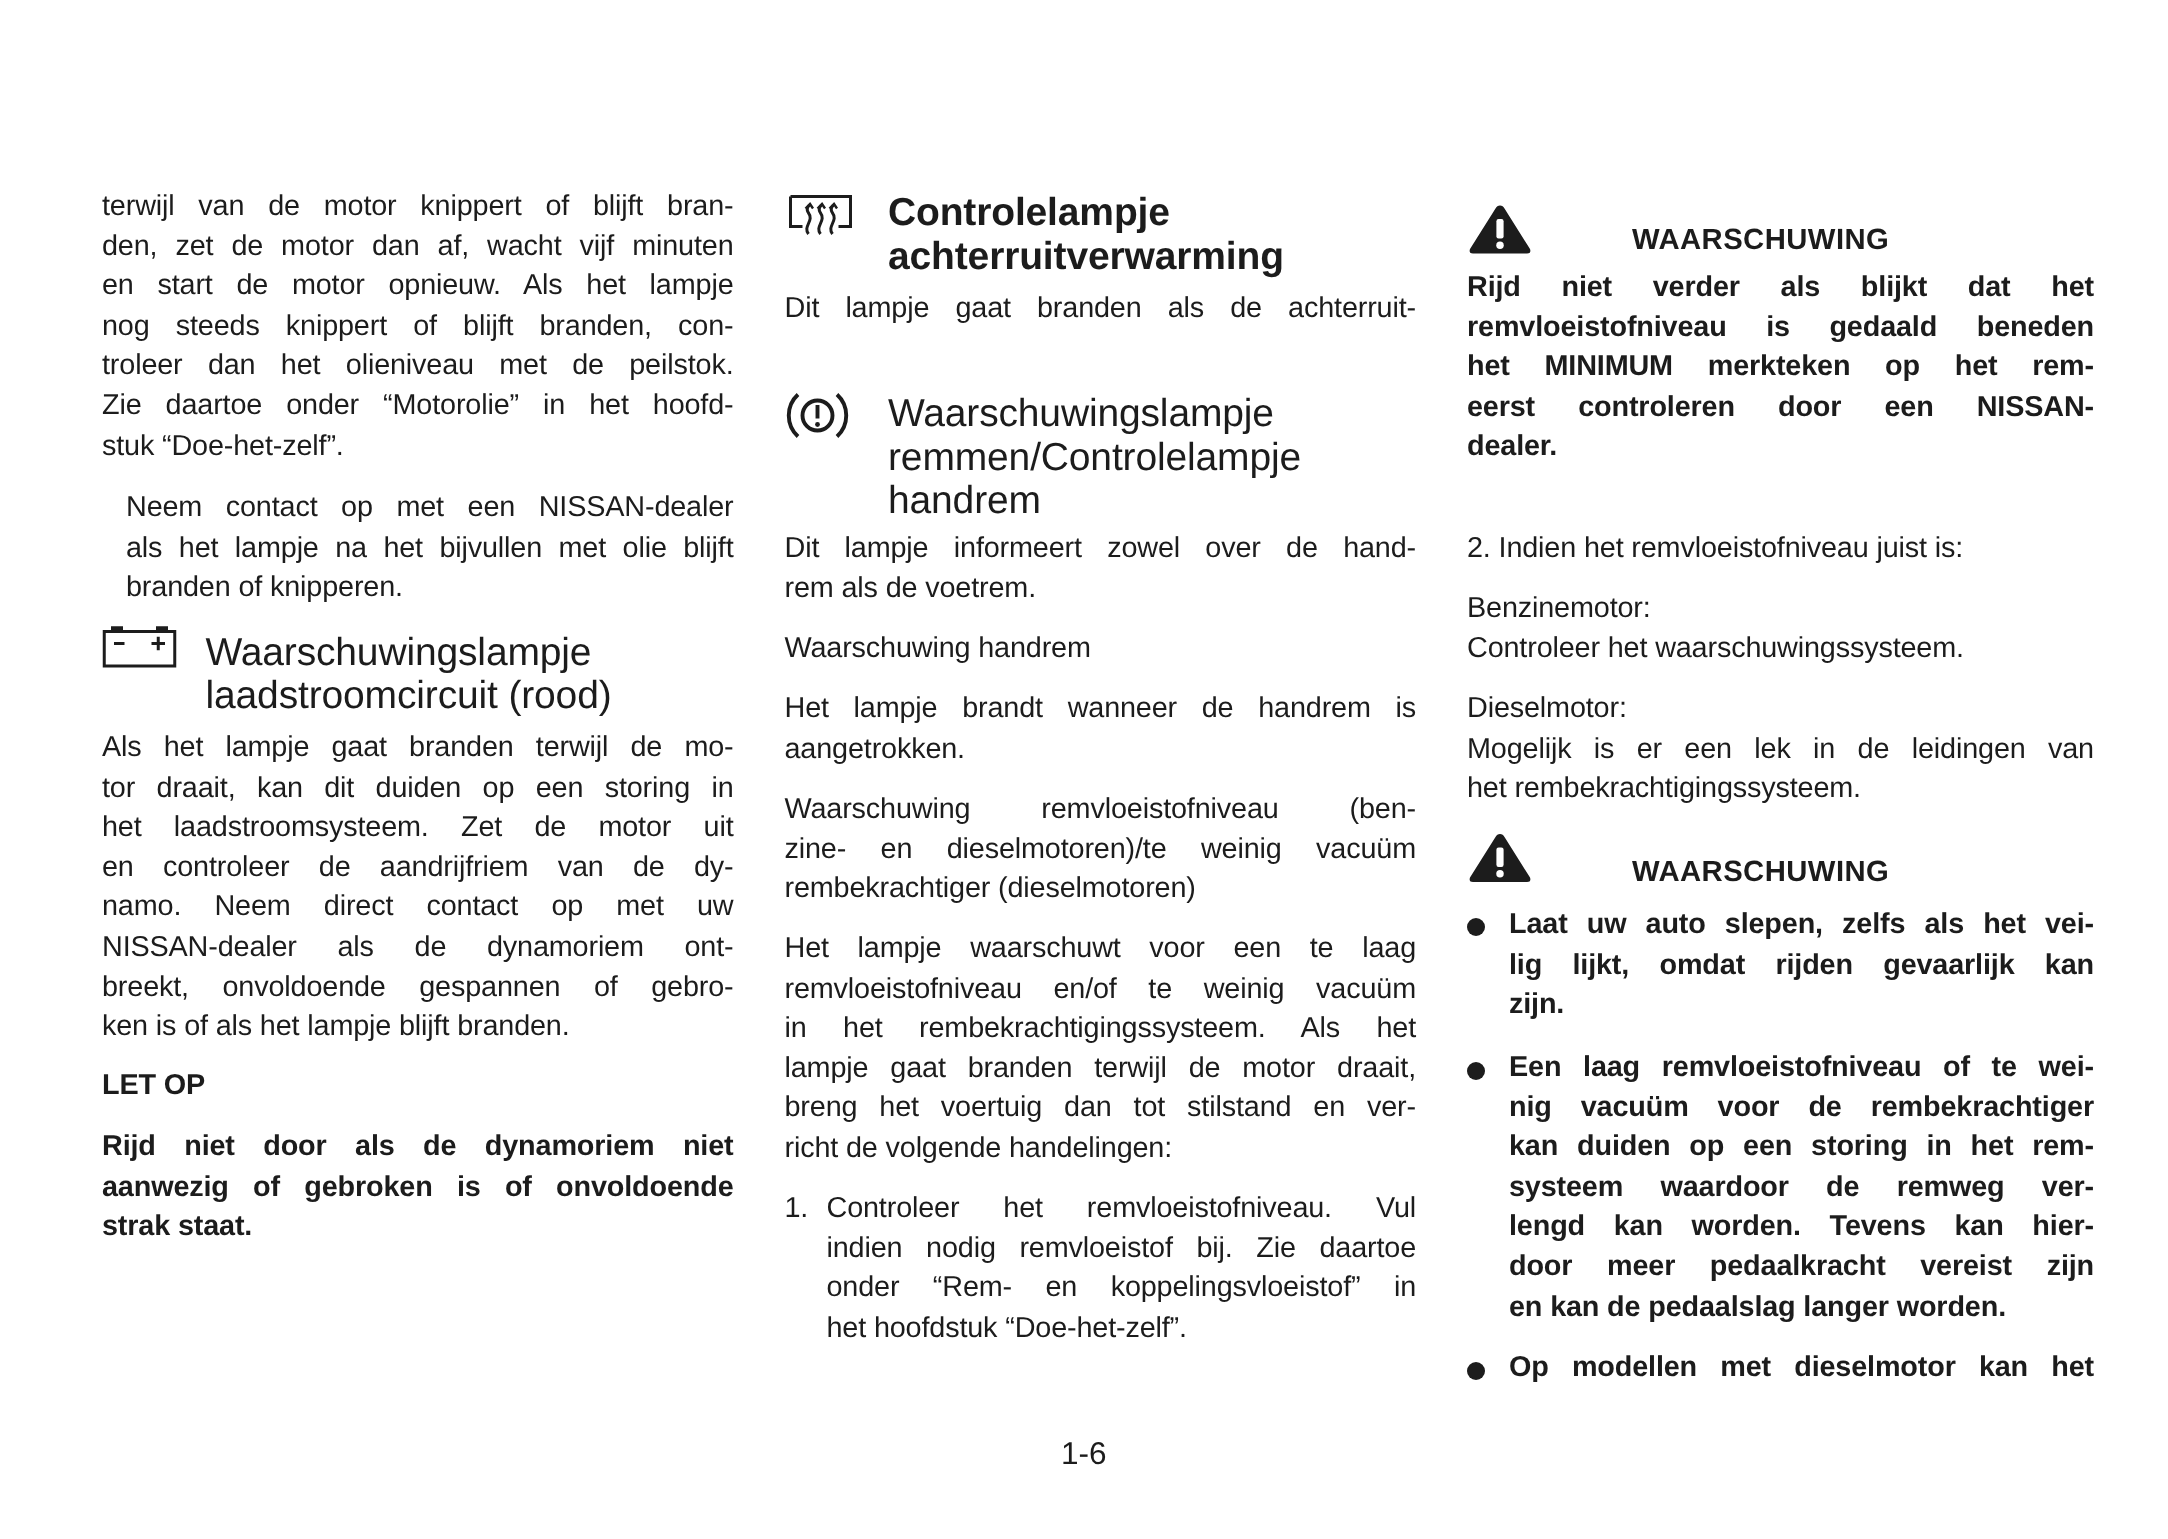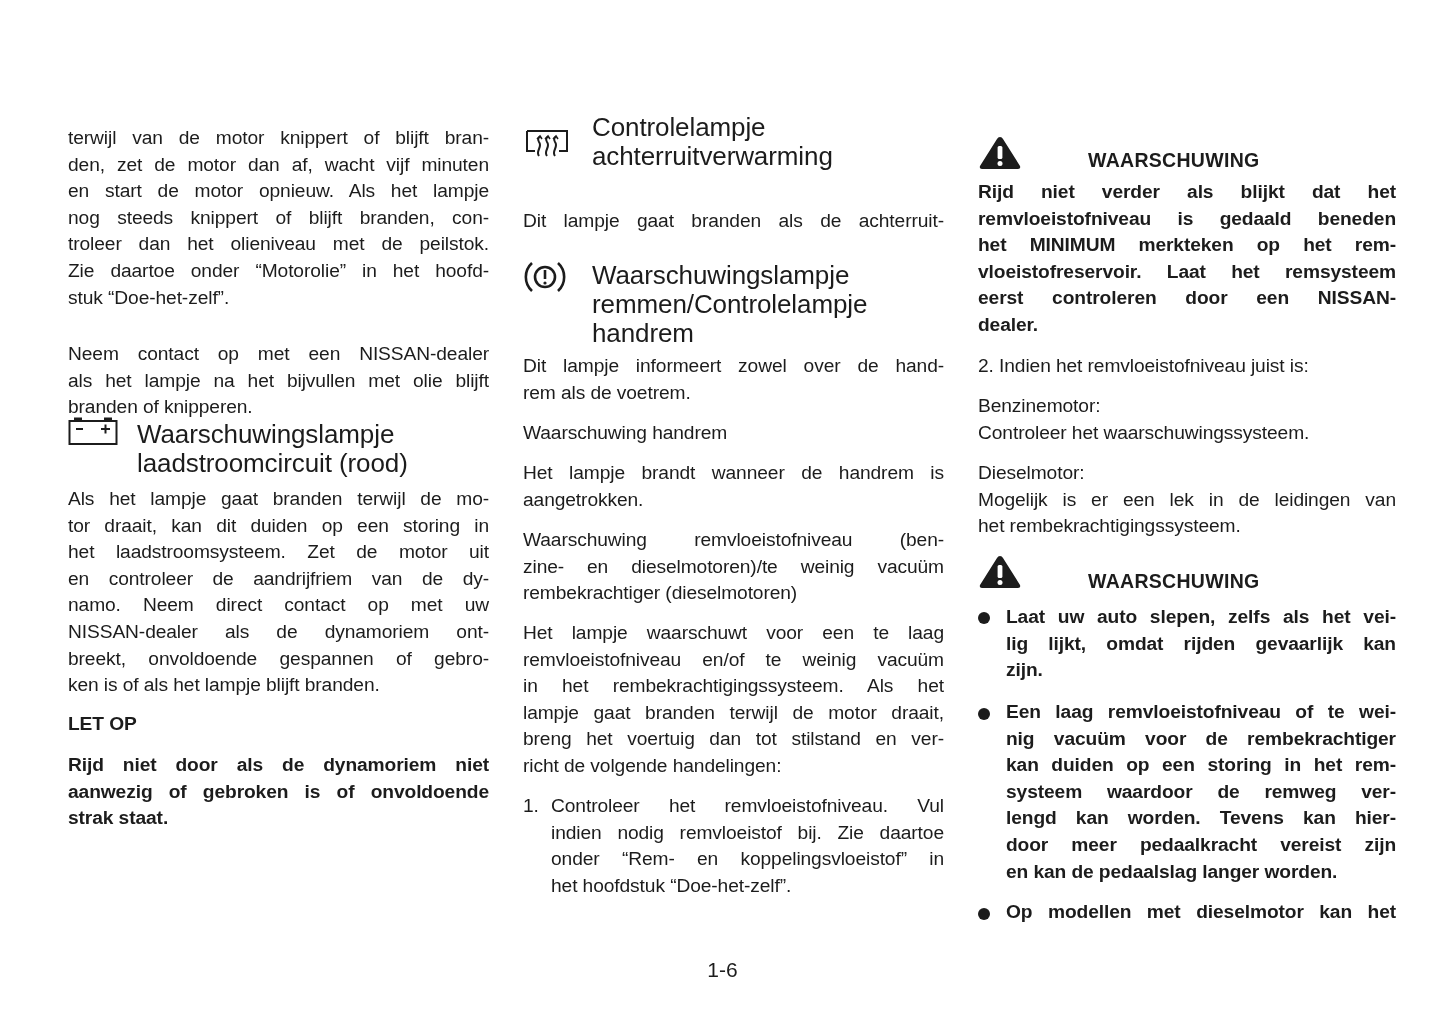--- a/index.html
+++ b/index.html
@@ -36,21 +36,21 @@
   <div class="blk p" style="top:125px;">
     <span class="ln">terwijl van de motor knippert of blijft bran-</span>
     <span class="ln">den, zet de motor dan af, wacht vijf minuten</span>
     <span class="ln">en start de motor opnieuw. Als het lampje</span>
     <span class="ln">nog steeds knippert of blijft branden, con-</span>
     <span class="ln">troleer dan het olieniveau met de peilstok.</span>
     <span class="ln">Zie daartoe onder “Motorolie” in het hoofd-</span>
     <span class="ln last">stuk “Doe-het-zelf”.</span>
   </div>
 
-  <div class="blk p" style="top:341px;">
+  <div class="blk p" style="top:326px;margin-left:16px;">
     <span class="ln">Neem contact op met een NISSAN-dealer</span>
     <span class="ln">als het lampje na het bijvullen met olie blijft</span>
     <span class="ln last">branden of knipperen.</span>
   </div>
 
   <svg class="icon" style="left:0; top:416px;" width="50" height="30" viewBox="0 0 50 30">
     <rect x="1.5" y="5" width="47" height="23" fill="none" stroke="#1c1c1c" stroke-width="2"></rect>
     <rect x="6" y="1.5" width="8" height="4" fill="#1c1c1c"></rect>
     <rect x="36" y="1.5" width="8" height="4" fill="#1c1c1c"></rect>
     <line x1="8" y1="13" x2="15" y2="13" stroke="#1c1c1c" stroke-width="2"></line>
@@ -88,26 +88,26 @@
 
   <svg class="icon" style="left:2px; top:129px;" width="44" height="30" viewBox="0 0 44 30">
     <path d="M2,2 H42 V22 H34 M2,2 V22 H10" fill="none" stroke="#1c1c1c" stroke-width="2"></path>
     <path d="M14,27 C10,22 18,18 14,13 C12,10 14,8 15,8" fill="none" stroke="#1c1c1c" stroke-width="2"></path>
     <path d="M22,27 C18,22 26,18 22,13 C20,10 22,8 23,8" fill="none" stroke="#1c1c1c" stroke-width="2"></path>
     <path d="M30,27 C26,22 34,18 30,13 C28,10 30,8 31,8" fill="none" stroke="#1c1c1c" stroke-width="2"></path>
     <path d="M12,10 L15,7 L17,10" fill="none" stroke="#1c1c1c" stroke-width="1.6"></path>
     <path d="M20,10 L23,7 L25,10" fill="none" stroke="#1c1c1c" stroke-width="1.6"></path>
     <path d="M28,10 L31,7 L33,10" fill="none" stroke="#1c1c1c" stroke-width="1.6"></path>
   </svg>
-  <div class="heading" style="left:69px; top:113px;">
+  <div class="heading" style="left:69px; top:127px;font-weight:bold;">
     <span class="ln">Controlelampje</span>
     <span class="ln">achterruitverwarming</span>
   </div>
 
-  <div class="blk p" style="top:208px;">
+  <div class="blk p" style="top:193px;">
     <span class="ln">Dit lampje gaat branden als de achterruit-</span>
   </div>
 
   <svg class="icon" style="left:1px; top:259px;" width="42" height="36" viewBox="0 0 42 36">
     <circle cx="21" cy="18" r="10" fill="none" stroke="#1c1c1c" stroke-width="2.6"></circle>
     <path d="M8,4 A19,19 0 0 0 8,32" fill="none" stroke="#1c1c1c" stroke-width="2.6"></path>
     <path d="M34,4 A19,19 0 0 1 34,32" fill="none" stroke="#1c1c1c" stroke-width="2.6"></path>
     <line x1="21" y1="11" x2="21" y2="20" stroke="#1c1c1c" stroke-width="2.6"></line>
     <circle cx="21" cy="24" r="1.6" fill="#1c1c1c"></circle>
   </svg>
@@ -163,21 +163,20 @@
     <path d="M22,2 Q24,2 25,4 L42,31 Q43,34 40,34 L4,34 Q1,34 2,31 L19,4 Q20,2 22,2 Z" fill="#1c1c1c"></path>
     <rect x="19.6" y="11" width="4.8" height="13" rx="1.5" fill="#ffffff"></rect>
     <circle cx="22" cy="28.5" r="2.5" fill="#ffffff"></circle>
   </svg>
   <div class="warn-title" style="left:62px; top:149px;">WAARSCHUWING</div>
 
   <div class="blk p b" style="top:179px;">
     <span class="ln">Rijd niet verder als blijkt dat het</span>
     <span class="ln">remvloeistofniveau is gedaald beneden</span>
     <span class="ln">het MINIMUM merkteken op het rem-</span>
-    <span class="ln">vloeistofreservoir. Laat het remsysteem</span>
     <span class="ln">eerst controleren door een NISSAN-</span>
     <span class="ln last">dealer.</span>
   </div>
 
   <div class="blk p" style="top:353px;">
     <span class="ln last">2. Indien het remvloeistofniveau juist is:</span>
   </div>
 
   <div class="blk p" style="top:393px;">
     <span class="ln last">Benzinemotor:</span>

